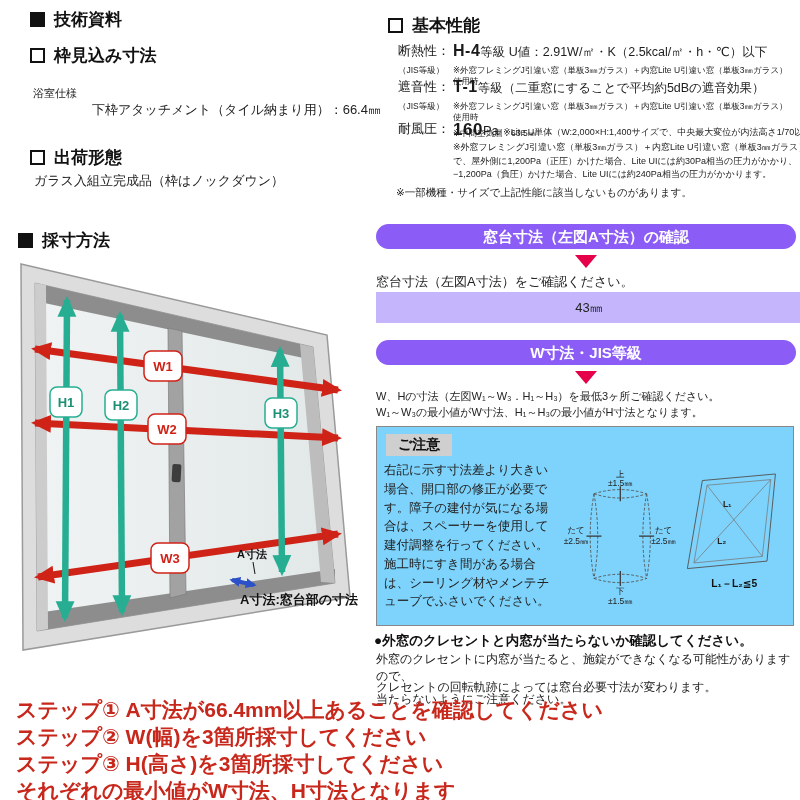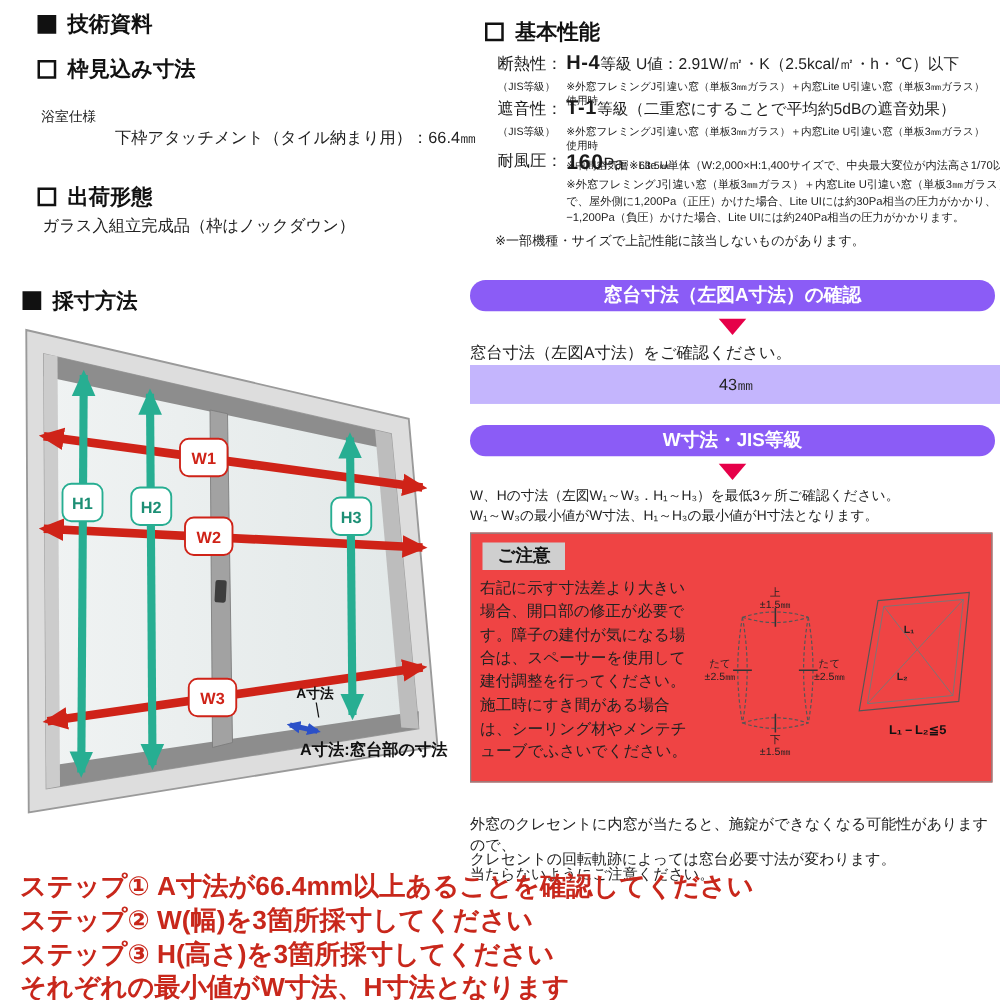--- a/index.html
+++ b/index.html
@@ -25,21 +25,21 @@
   .pnote{font-size:8.5px;color:#222;padding-top:3px;line-height:1.35;}
   .pnote2{font-size:9px;color:#222;line-height:1.5;}
   .footnote{font-size:10.5px;color:#222;}
   
   .pill{background:#8b5cf6;color:#fff;font-weight:bold;font-size:15px;text-align:center;
         border-radius:13px;height:25px;line-height:25px;}
   .tri{width:0;height:0;border-left:11px solid transparent;border-right:11px solid transparent;
        border-top:13px solid #e60049;}
   .valbox{border:4px solid #c4b5fd;text-align:center;font-size:13px;line-height:23px;height:23px;background:#c4b5fd;color:#222;}
   
-  .caution{border:1px solid #888;box-sizing:border-box;padding:6px 7px;background:#ef4444;}
+  .caution{border:1px solid #888;box-sizing:border-box;padding:6px 7px;background:#7dd3fc;}
   .c-title{display:inline-block;background:#cfcfcf;color:#111;font-weight:bold;font-size:14px;
            padding:2px 12px;margin:1px 0 5px 2px;}
   .c-row{display:flex;gap:2px;align-items:flex-start;}
   .c-body{font-size:12.5px;line-height:1.5;width:176px;color:#222;}
   .cres-b{font-size:13.5px;font-weight:bold;color:#111;}
   .cres{font-size:12px;color:#222;}
   
   .step{font-size:21px;font-weight:bold;color:#c8271b;line-height:27px;white-space:nowrap;}
   svg text{font-family:"Liberation Sans","DejaVu Sans",sans-serif;}
 </style>
@@ -223,20 +223,21 @@
         <polygon points="31,19 99,13 90,95 17,102" fill="none" stroke="#777" stroke-width="0.8"></polygon>
         <line x1="31" y1="19" x2="90" y2="95" stroke="#777" stroke-width="0.8"></line>
         <line x1="99" y1="13" x2="17" y2="102" stroke="#777" stroke-width="0.8"></line>
         <text x="48" y="42" font-size="9" font-weight="bold" fill="#222">L₁</text>
         <text x="42" y="82" font-size="9" font-weight="bold" fill="#222">L₂</text>
         <text x="60" y="128" font-size="11" font-weight="bold" fill="#111" text-anchor="middle">L₁－L₂≦5</text>
       </svg>
     </div>
   </div>
 
+  <div class="abs cres-b" style="top:632px;left:374px;">●外窓のクレセントと内窓が当たらないか確認してください。</div>
   <div class="abs cres" style="top:651px;left:376px;">外窓のクレセントに内窓が当たると、施錠ができなくなる可能性がありますので、</div>
   <div class="abs cres" style="top:691px;left:376px;font-family:Liberation Serif, serif;">当たらないようにご注意ください。</div>
   <div class="abs cres" style="top:679px;left:376px;">クレセントの回転軌跡によっては窓台必要寸法が変わります。</div>
 
   <div class="abs" style="top:696px;left:16px;">
     <div class="step">ステップ① A寸法が66.4mm以上あることを確認してください</div>
     <div class="step">ステップ② W(幅)を3箇所採寸してください</div>
     <div class="step">ステップ③ H(高さ)を3箇所採寸してください</div>
     <div class="step">それぞれの最小値がW寸法、H寸法となります</div>
   </div>

